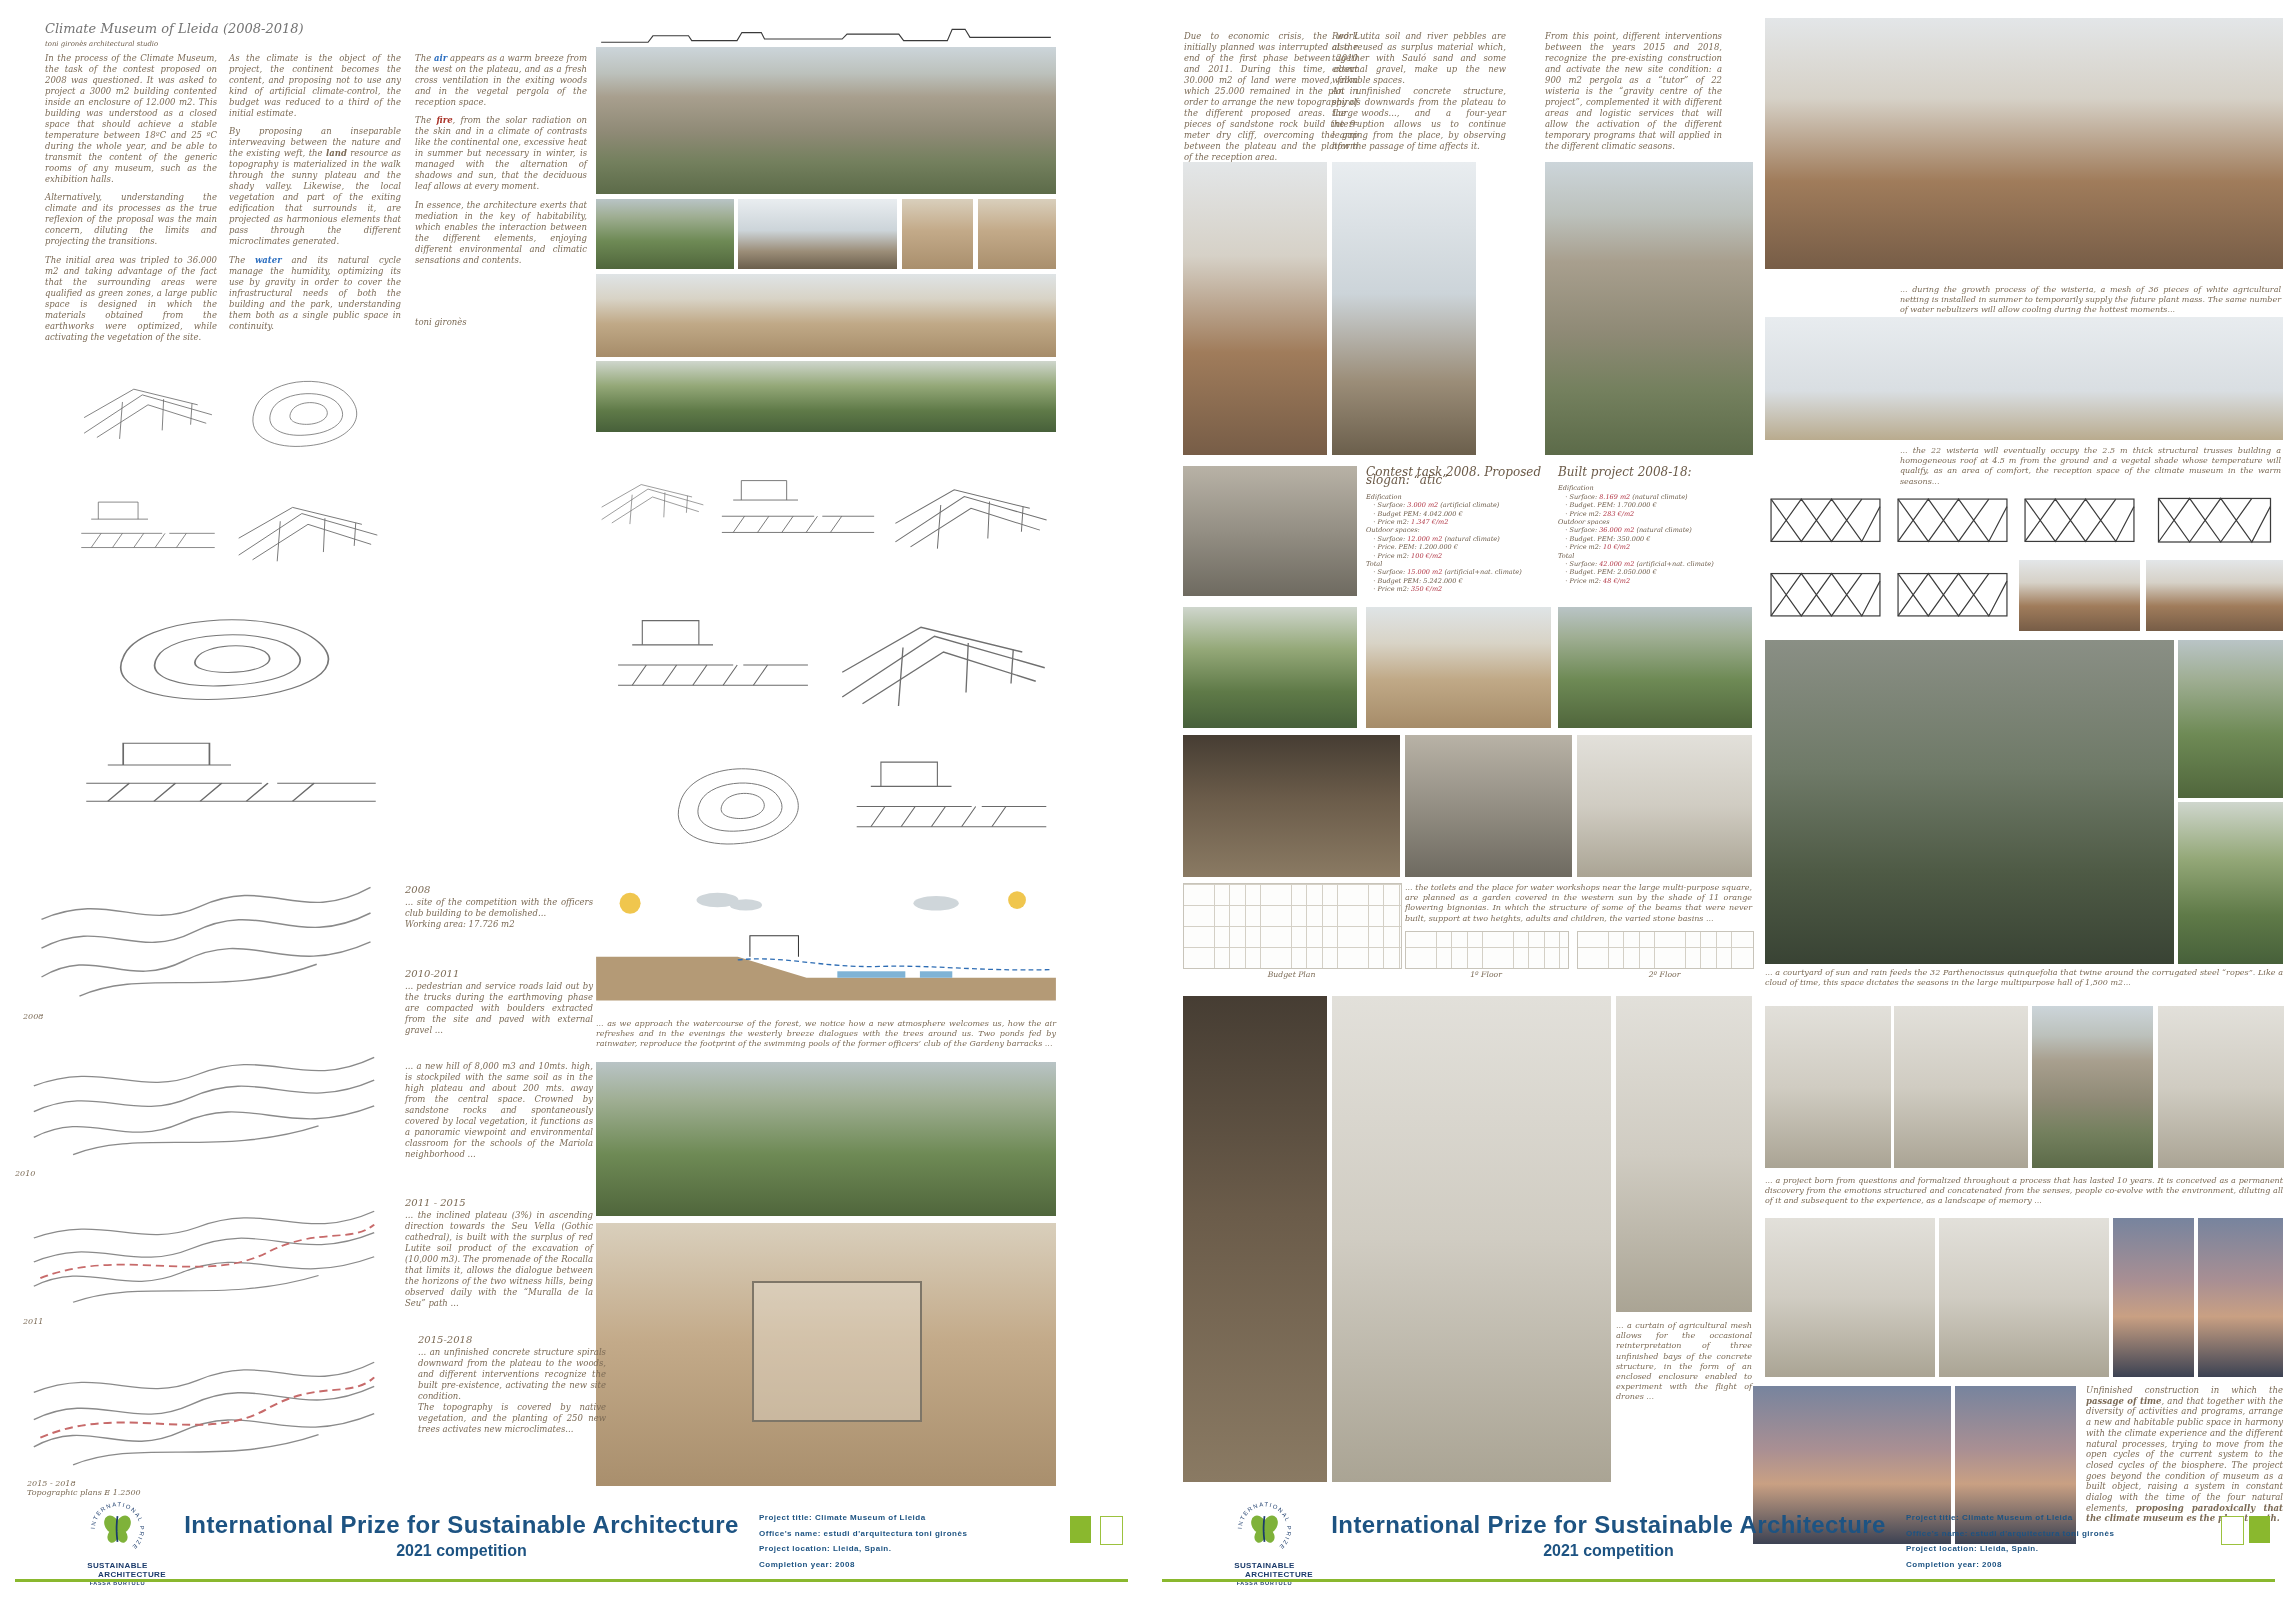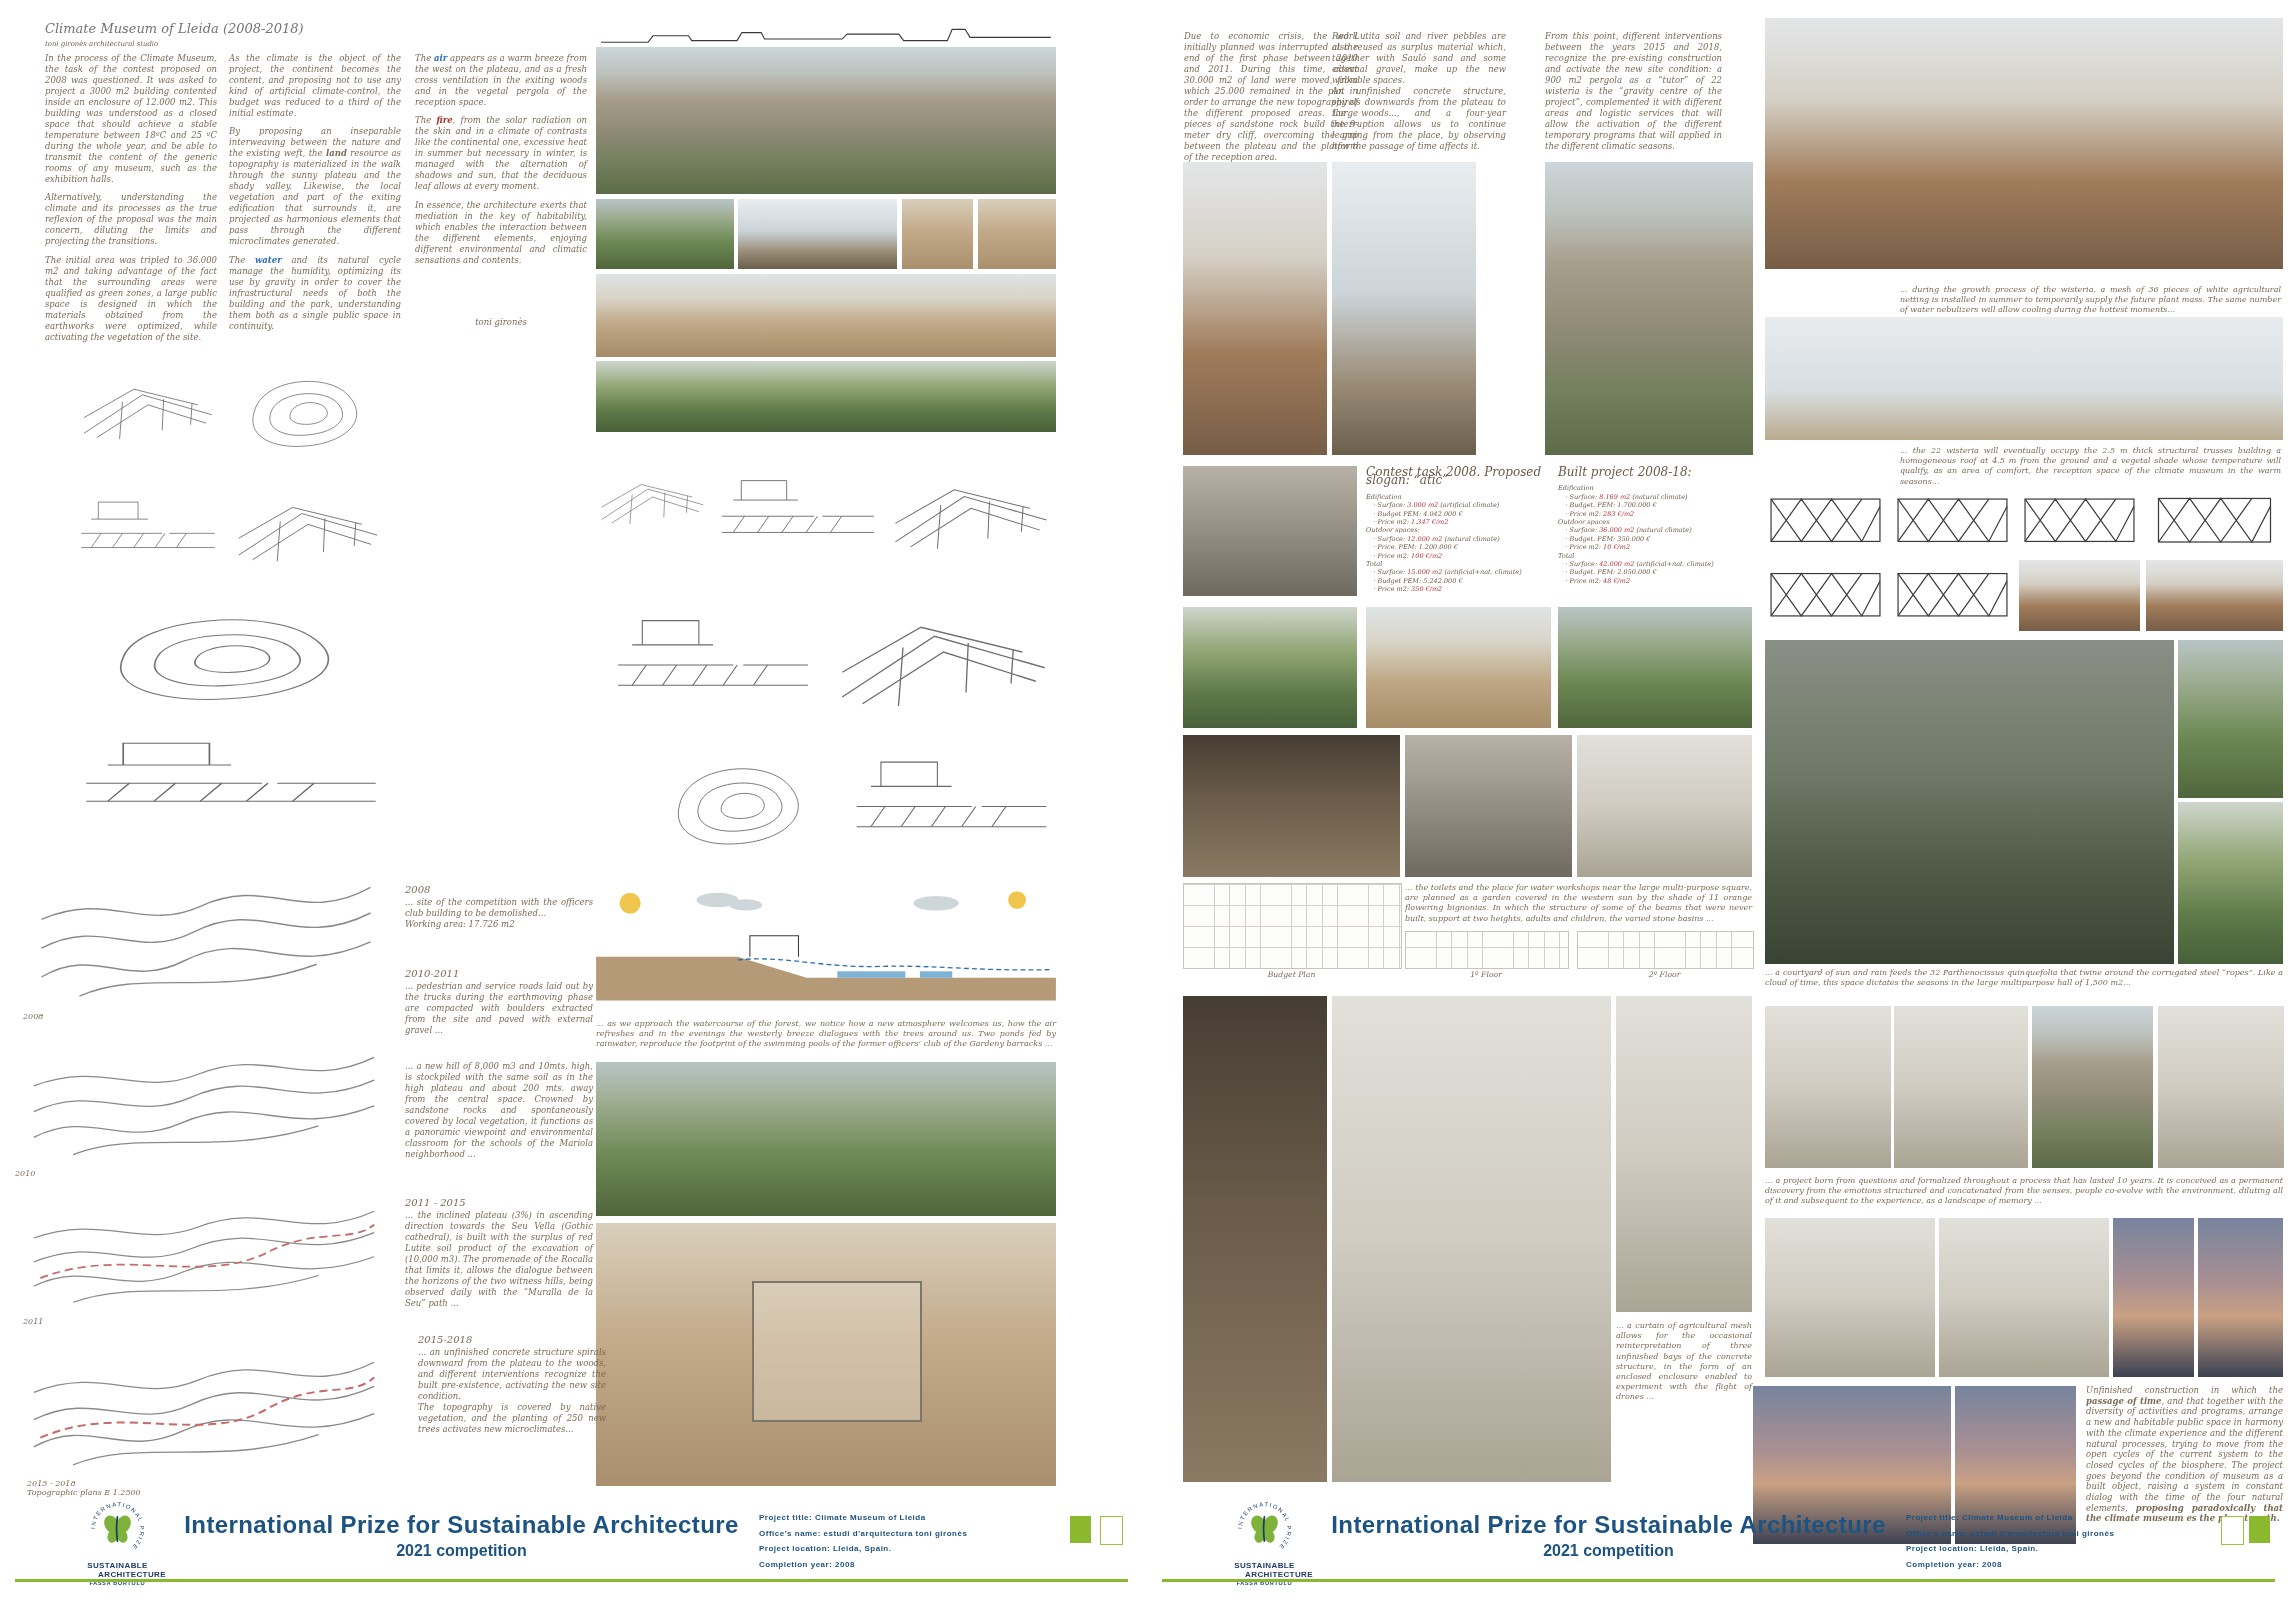--- a/index.html
+++ b/index.html
@@ -7,21 +7,21 @@
   .a{position:absolute;}
   .board{position:absolute;top:0;width:1147px;height:1606px;background:#fff;}
   
   .title{font-size:13px;font-style:italic;color:#737373;}
   .subtitle{font-size:6.9px;font-style:italic;color:#6b5a48;}
   .col{font-size:8.5px;line-height:11px;color:#7b6a55;font-style:italic;text-align:justify;}
   .col p{margin:0 0 7.3px 0;white-space:pre-line;}
   .kw-b{font-weight:bold;}
   .kw-blue{font-weight:bold;color:#2d6fc0;}
   .kw-red{font-weight:bold;color:#a93226;}
-  .sig{font-size:8.5px;font-style:italic;color:#7b6a55;text-align:center;}
+  .sig{font-size:8.5px;font-style:italic;color:#7b6a55;text-align:left;}
   .tl{font-style:italic;color:#7b6a55;}
   .tl-year{font-size:10px;margin-bottom:1.6px;}
   .tl-text{font-size:8.5px;line-height:11px;text-align:justify;white-space:pre-line;}
   .caption{font-size:8px;line-height:10.2px;font-style:italic;color:#7b6a55;text-align:justify;}
   .map-label{font-size:8px;font-style:italic;color:#7b6a55;line-height:9.7px;}
   
   .budget{font-size:6.5px;line-height:8.4px;font-style:italic;color:#6b5a48;}
   .budget .bl-head{font-style:italic;}
   .budget .bl-line{padding-left:7.3px;}
   .budget .red{color:#b03443;}

